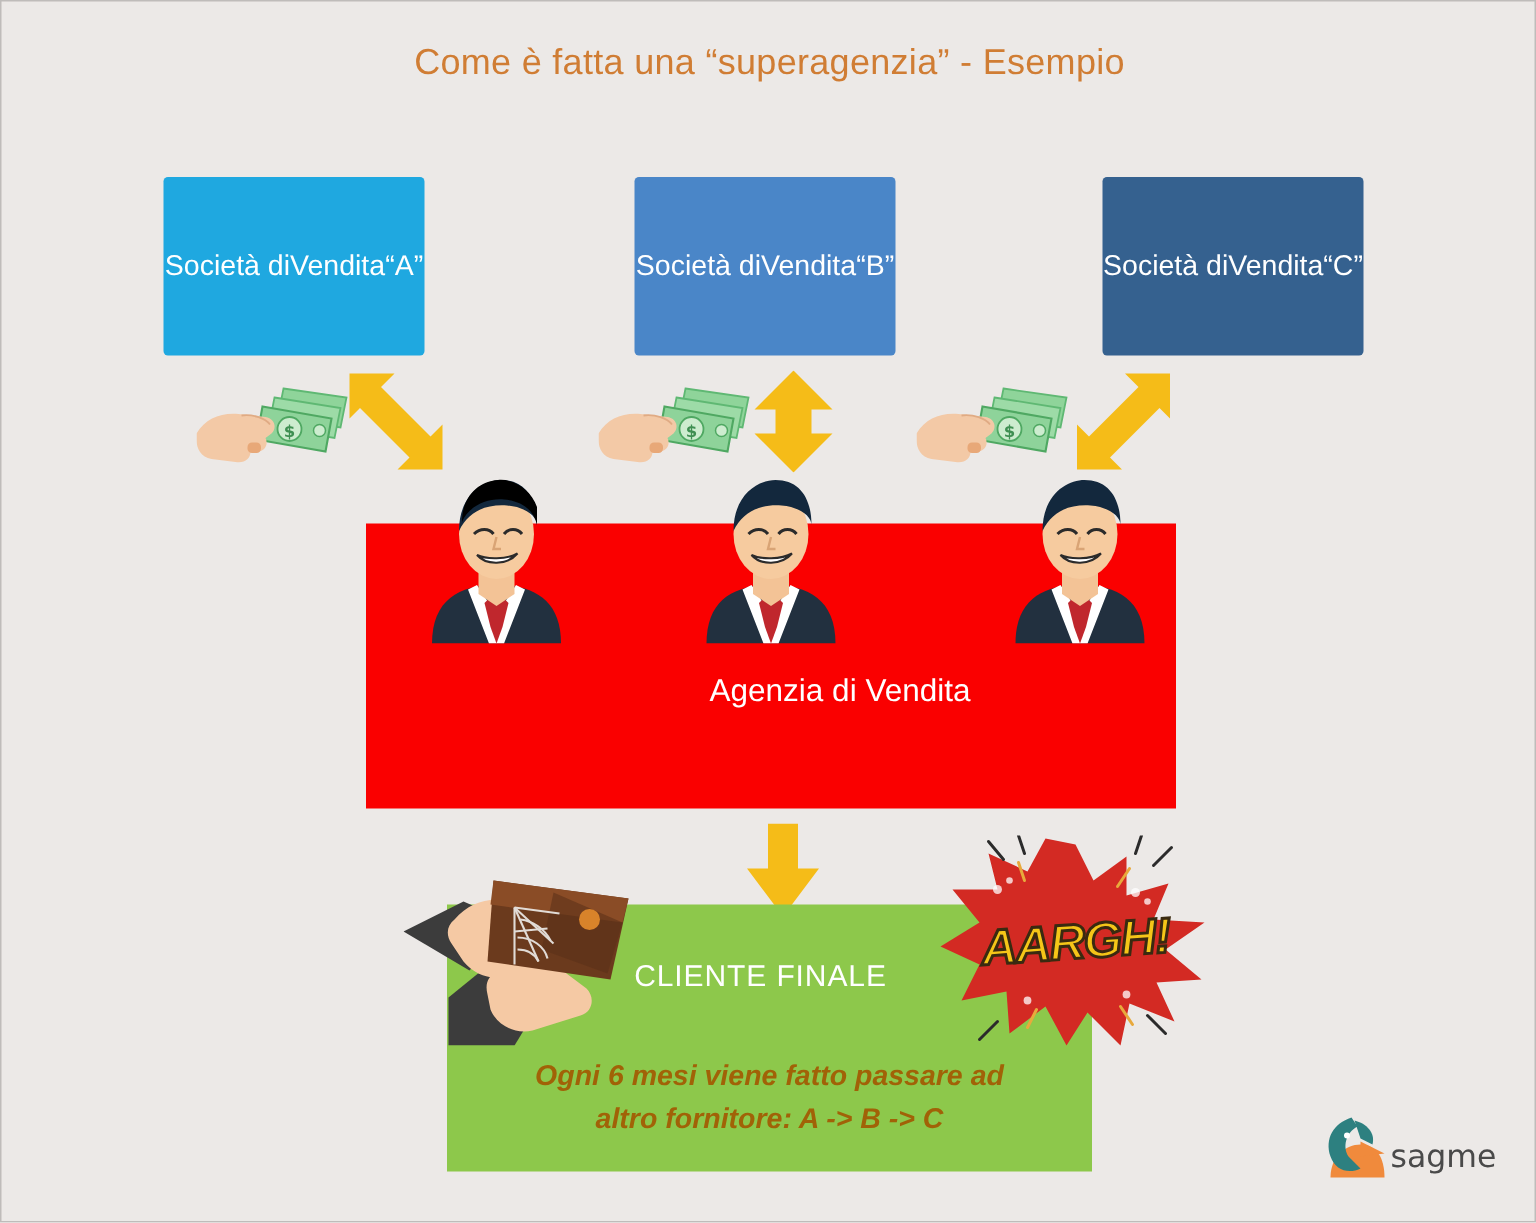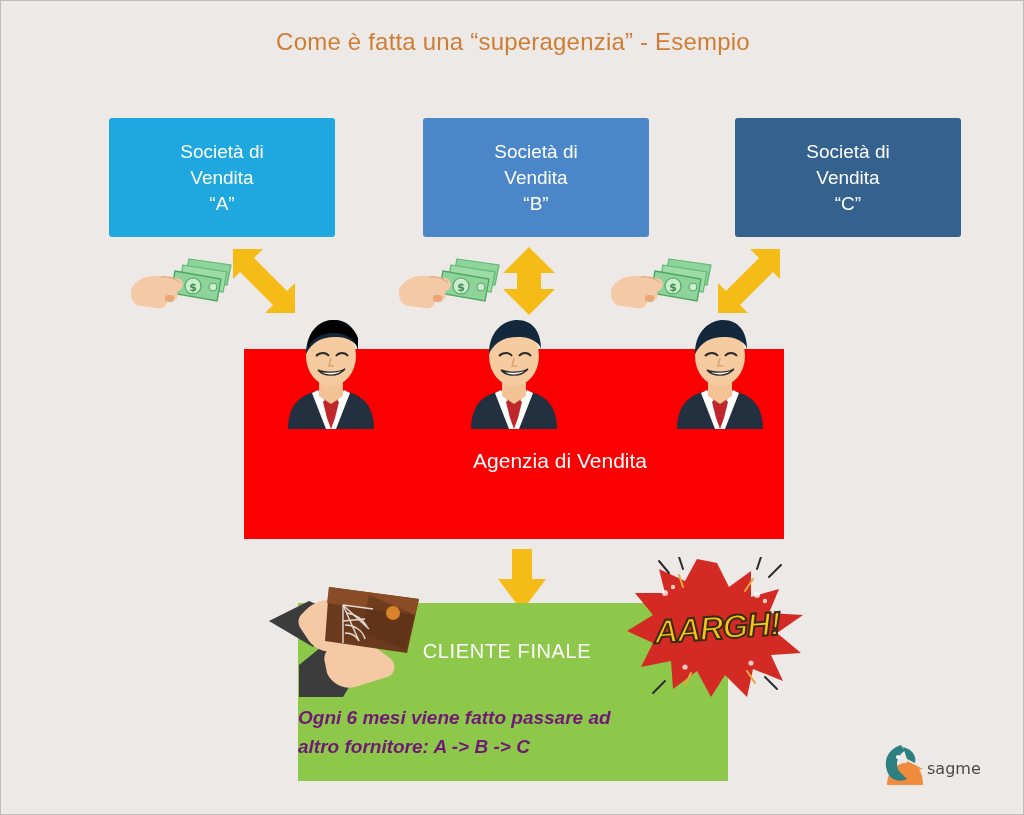--- a/index.html
+++ b/index.html
@@ -24,28 +24,28 @@
     text-align:center;
     font-size:24px;
     font-weight:normal;
     color:#d07d34;
     letter-spacing:.2px;
   }
 
   
   .company-box{
     position:absolute;
-    width:226px;height:119px;
+    width:174px;height:119px;
     border-radius:3px;
     color:#ffffff;
     font-size:19px;
     line-height:26px;
     text-align:left;
     display:flex;
-    flex-direction:column;
+    flex-direction:row;
     align-items:center;
     justify-content:center;
   }
   #box-a{left:108px;top:117px;background:#1fa8e0;}
   #box-b{left:422px;top:117px;background:#4a86c8;}
   #box-c{left:734px;top:117px;background:#35618f;}
   .company-box .ln{display:block;}
 
   
   .money-hand{position:absolute;width:110px;height:60px;}
@@ -93,21 +93,22 @@
     width:430px;
     text-align:center;
     color:#ffffff;
     font-size:20px;
     letter-spacing:.6px;
   }
   #client-note{
     position:absolute;
     left:297px;top:702px;
     width:430px;
-    color:#701a75;
+    text-align:center;
+    color:#a16207;
     font-size:19px;
     line-height:29px;
     font-style:italic;
     font-weight:bold;
   }
   #wallet-hands{position:absolute;left:268px;top:568px;width:180px;height:128px;}
 
   
   #aargh-burst{position:absolute;left:624px;top:556px;width:184px;height:142px;}
   #aargh-burst .burst-text{
@@ -119,21 +120,21 @@
     color:#f5c518;
     -webkit-text-stroke:2px #3a2a10;
     letter-spacing:-1px;
     transform:rotate(-4deg);
   }
 
   
   #logo{position:absolute;left:878px;top:736px;width:120px;height:58px;}
   #logo-text{
     position:absolute;left:48px;top:22px;
-    font-size:16px;color:#4a4a4a;
+    font-size:21px;color:#4a4a4a;
     font-family:"DejaVu Sans",sans-serif;
   }
 </style>
 </head>
 <body>
 
 <div id="canvas">
 
   <div class="title">Come è fatta una “superagenzia”  - Esempio</div>
 

